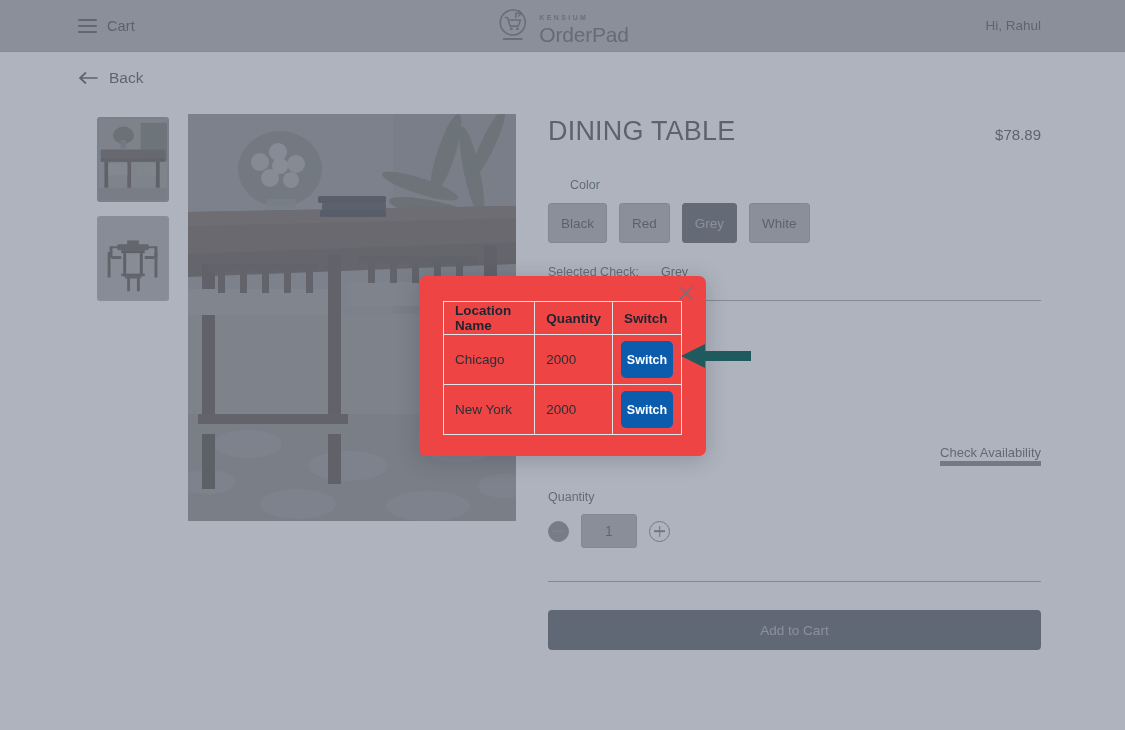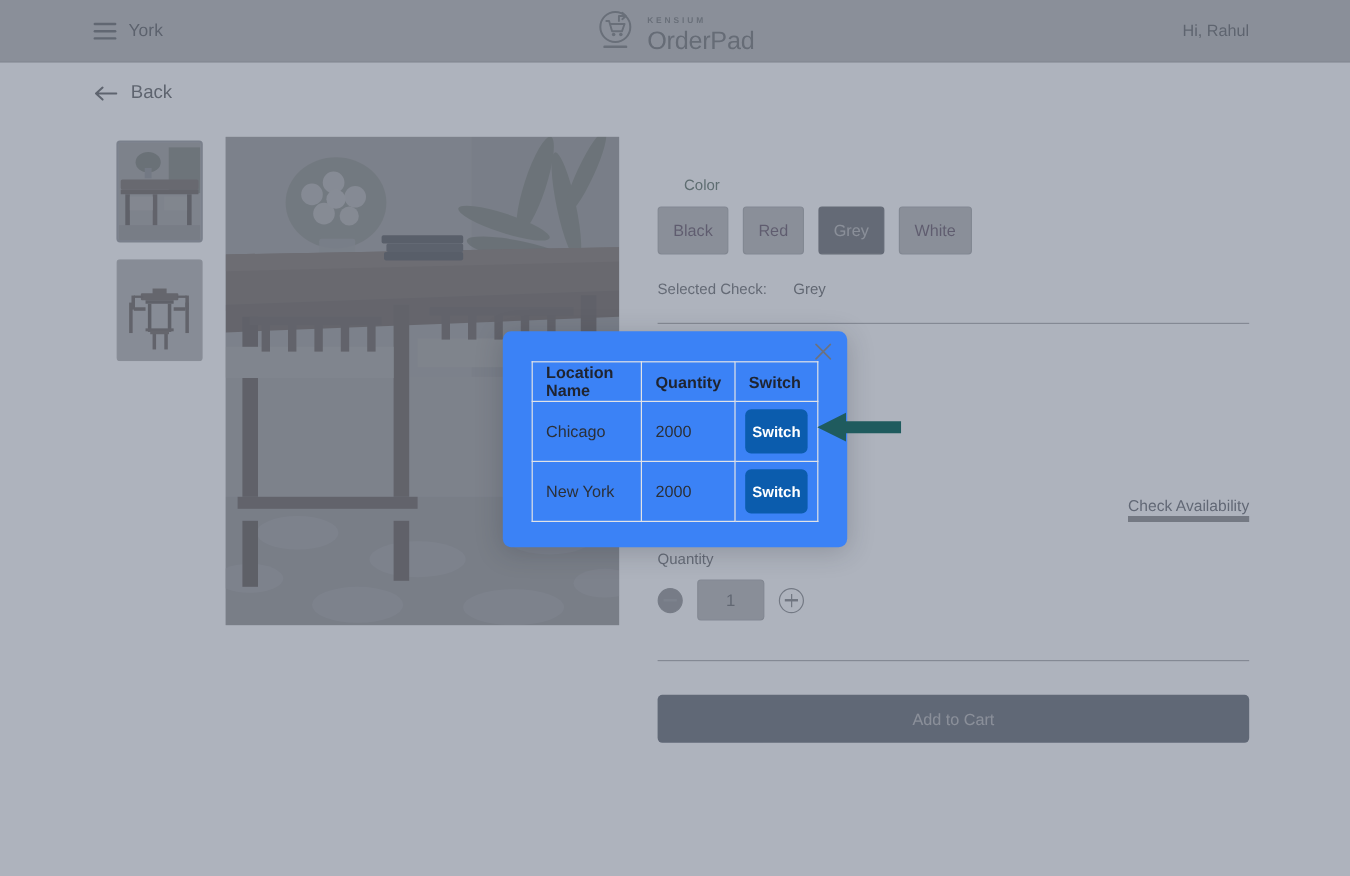--- a/index.html
+++ b/index.html
@@ -305,21 +305,21 @@
     background: rgba(94, 104, 124, 0.50);
     z-index: 10;
   }
 
   .modal {
     position: absolute;
     left: 419px;
     top: 276px;
     width: 287px;
     height: 180px;
-    background: #3b82f6;
+    background: #ef4444;
     border-radius: 7px;
     box-shadow: 0 4px 22px rgba(30, 36, 50, 0.22);
     z-index: 20;
   }
 
   .modal-close {
     position: absolute;
     top: 6px;
     right: 9px;
     width: 22px;
@@ -392,21 +392,21 @@
   <div class="dimmed">
 
     <header class="site-header">
 
       <div class="menu-btn">
         <span class="hamburger">
           <span></span>
             <span></span>
             <span></span>
         </span>
-        <span class="menu-label">York</span>
+        <span class="menu-label">Cart</span>
       </div>
 
       <div class="brand">
         <svg class="brand-mark" viewBox="0 0 34 38">
           <circle cx="16" cy="15.5" r="12.5" fill="none" stroke="#6b7a7a" stroke-width="1.7"></circle>
           <path d="M8.5 10.5h2.3l2.5 8.6h8.2l2.2-6.1H12.2" fill="none" stroke="#6b7a7a" stroke-width="1.6" stroke-linecap="round" stroke-linejoin="round"></path>
           <circle cx="14.6" cy="21.8" r="1.5" fill="#6b7a7a"></circle>
           <circle cx="20.6" cy="21.8" r="1.5" fill="#6b7a7a"></circle>
           <path d="M19 10.5v-4.2h5.2" fill="none" stroke="#6b7a7a" stroke-width="1.6" stroke-linecap="round" stroke-linejoin="round"></path>
           <path d="M21.8 3.6l3 2.7-3 2.7" fill="none" stroke="#6b7a7a" stroke-width="1.6" stroke-linecap="round" stroke-linejoin="round"></path>
@@ -536,20 +536,24 @@
             <ellipse cx="316" cy="372" rx="26" ry="12"></ellipse>
           </g>
           <rect x="14" y="320" width="13" height="55" fill="#5b3419"></rect>
           <rect x="140" y="320" width="13" height="50" fill="#63391f"></rect>
           <rect x="10" y="300" width="150" height="10" fill="#6b4227"></rect>
         </svg>
       </div>
 
       <div class="details">
 
+        <div class="title-row">
+          <h1 class="product-title">DINING TABLE</h1>
+          <div class="product-price">$78.89</div>
+        </div>
 
         <div class="field-label">Color</div>
 
         <div class="swatches">
           <div class="swatch">Black</div>
           <div class="swatch">Red</div>
           <div class="swatch selected">Grey</div>
           <div class="swatch">White</div>
         </div>
 

